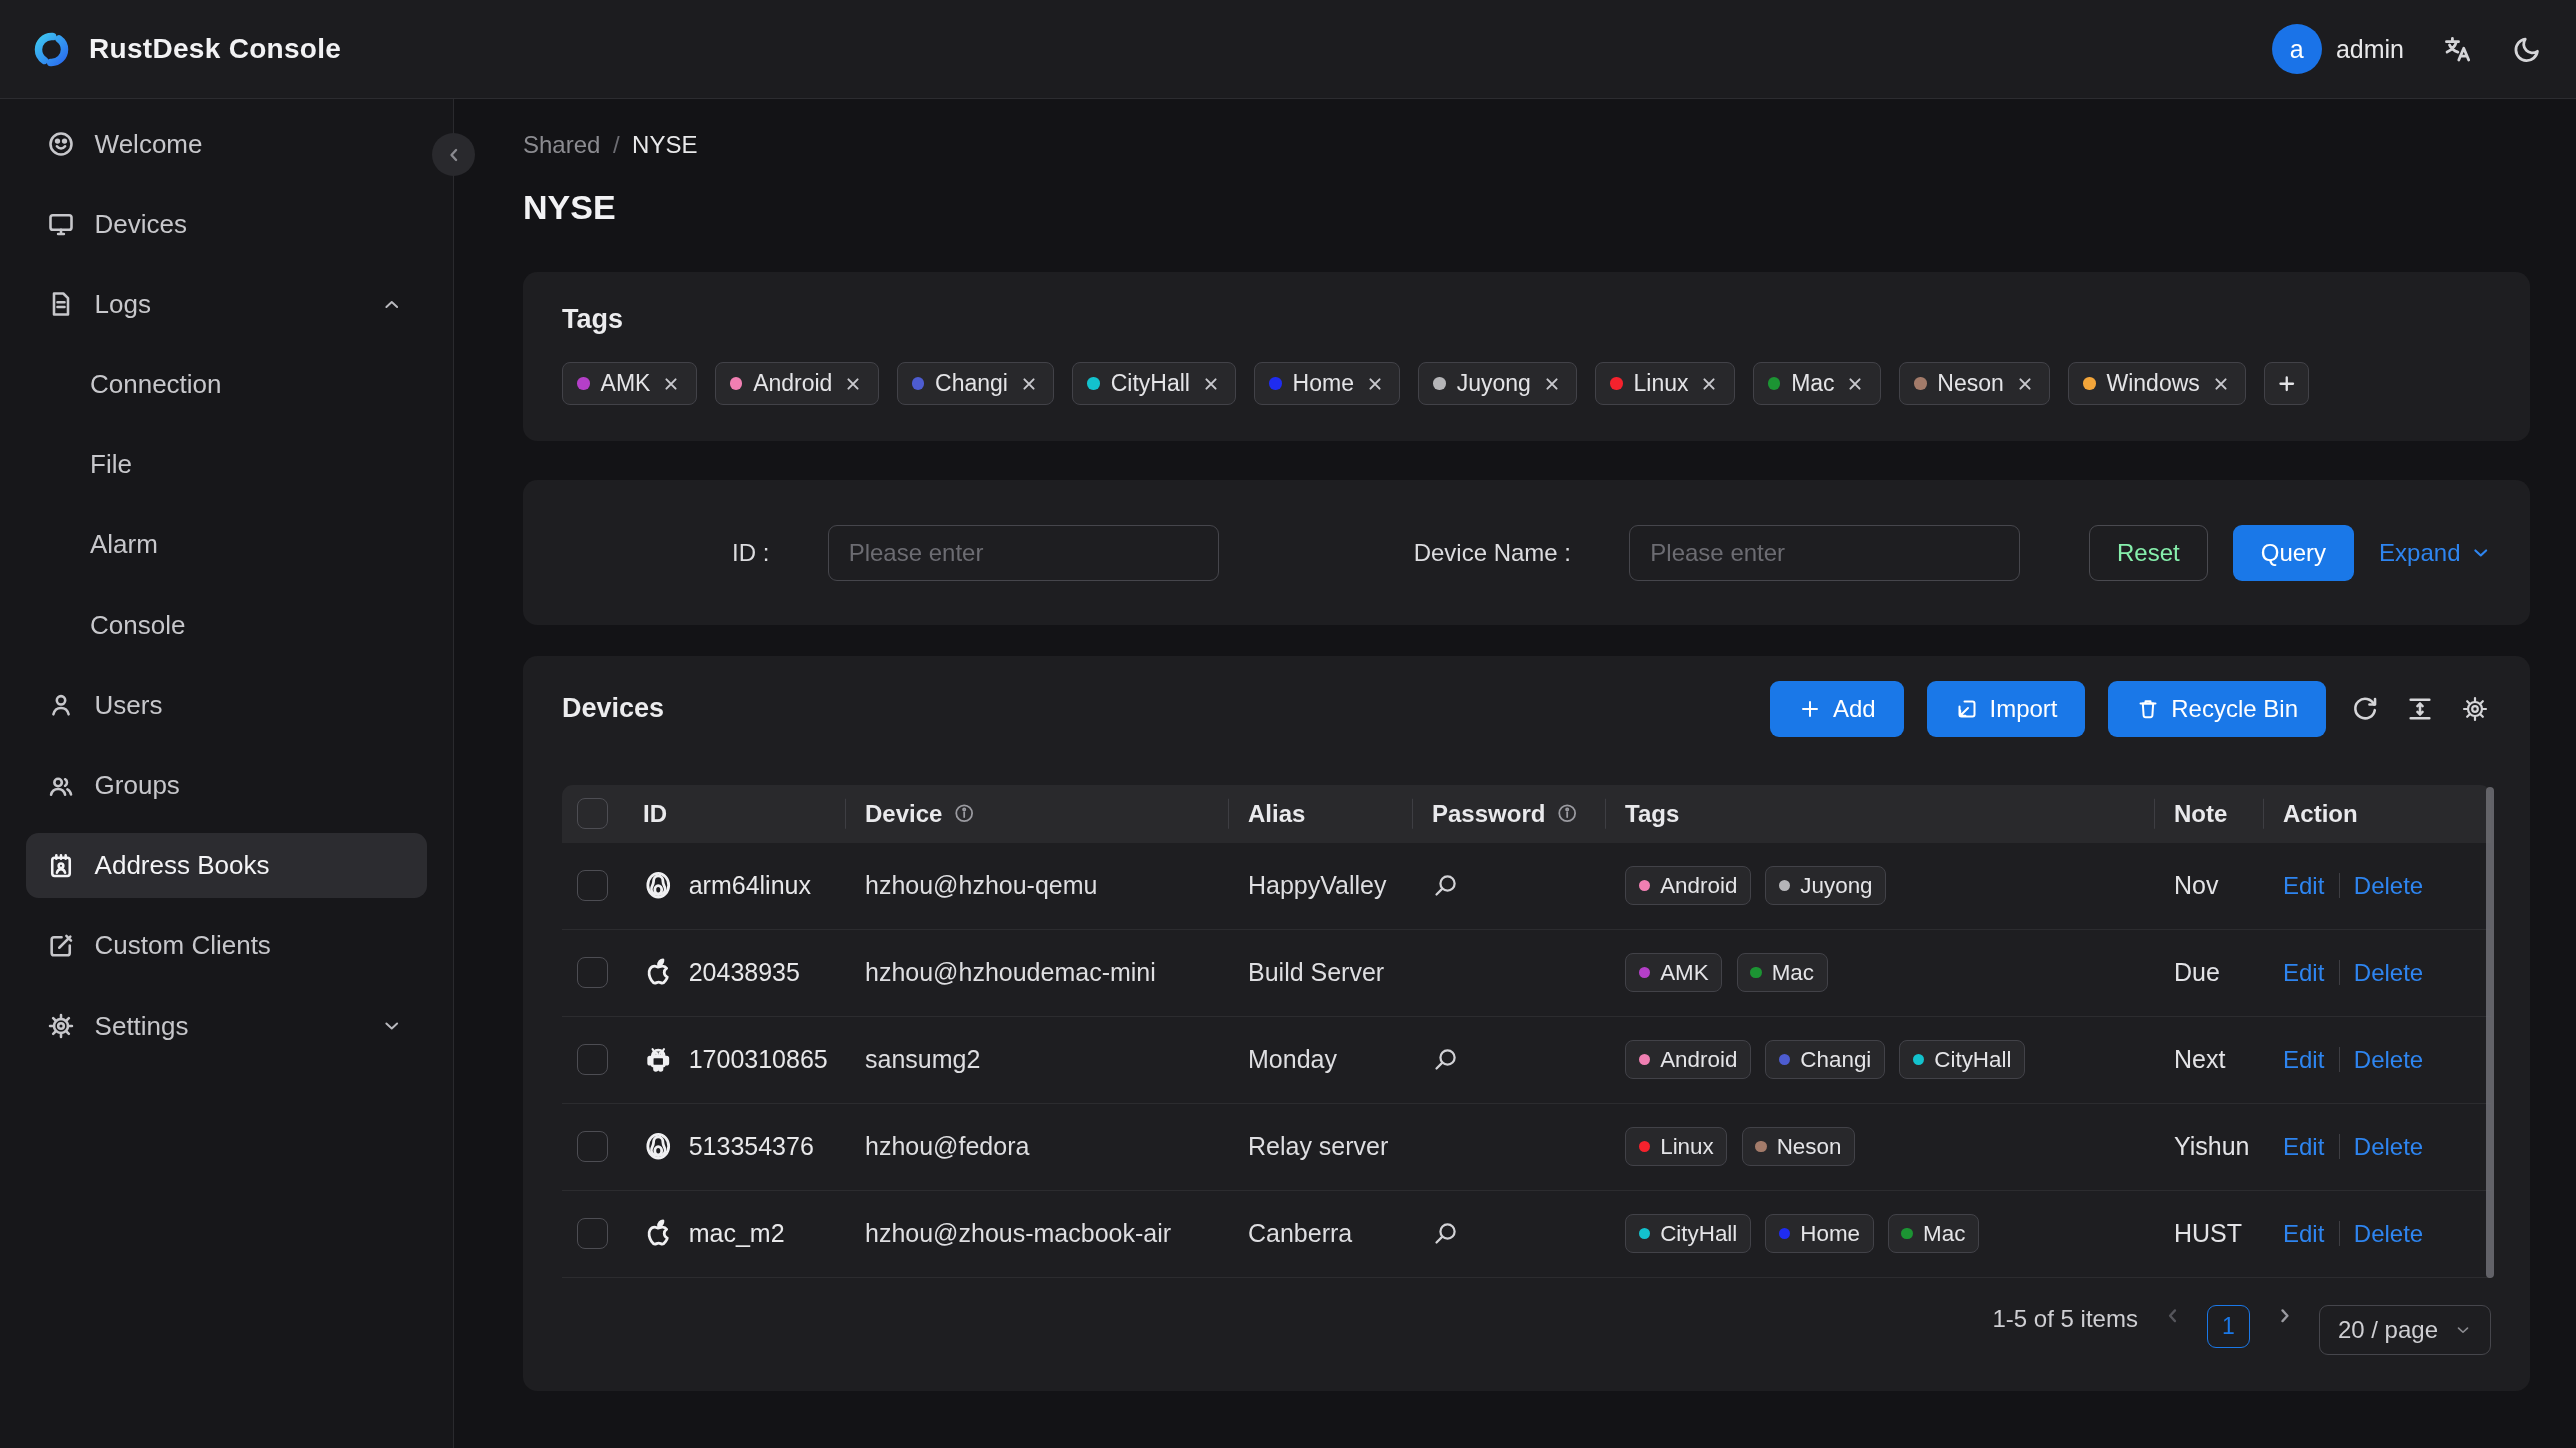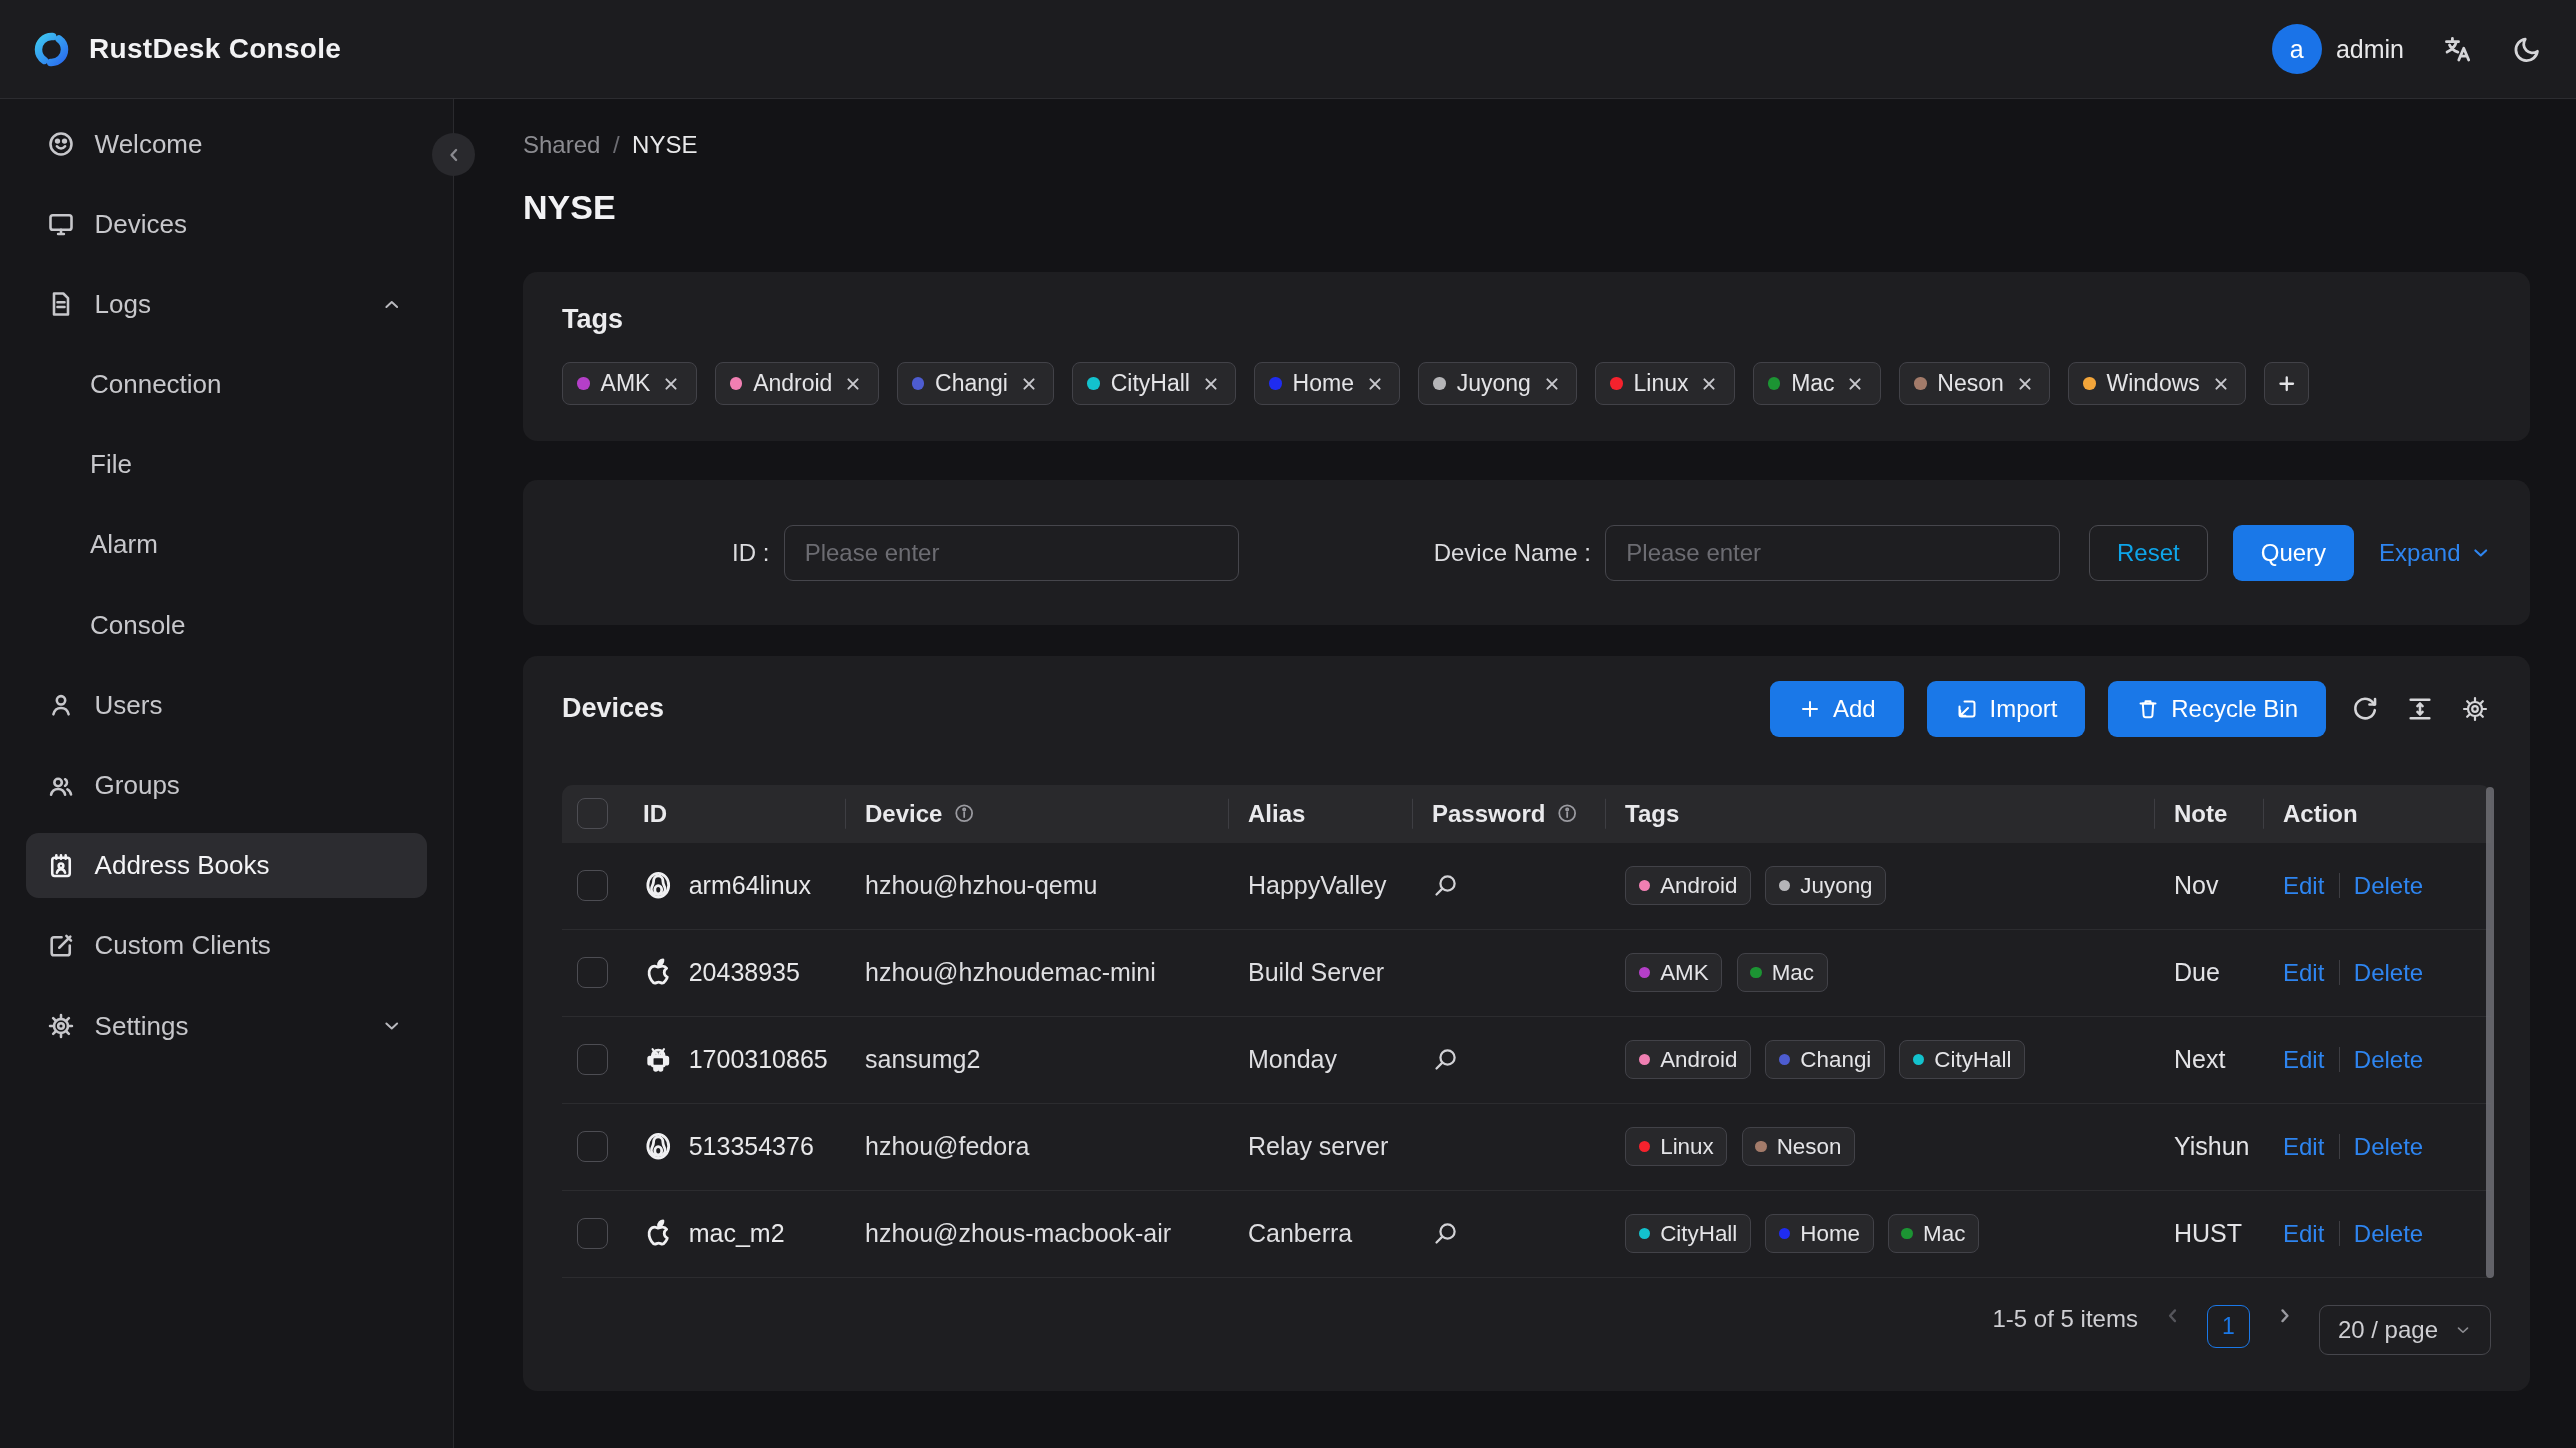--- a/index.html
+++ b/index.html
@@ -55,27 +55,27 @@
   .chip-x{width:20px;height:20px;color:#c9c9ce;cursor:pointer;}
   .chip-x svg{width:20px;height:20px;stroke-width:2.4;}
   .chip-add{width:45px;justify-content:center;padding:0;cursor:pointer;color:#e4e4e7;}
   .chip-add svg{width:21.5px;height:21.5px;stroke-width:2.6;}
   
   .card-filter{margin-top:39px;height:145px;display:flex;align-items:center;padding:0 39px;}
   .fgroup{display:flex;align-items:center;gap:14.3px;}
   .fgroup.first{margin-left:170px;}
   .fgroup.second{margin-left:195px;}
   .flabel{font-size:24px;color:#dcdcdf;white-space:nowrap;}
-  .finput{width:455px;height:56px;background:transparent;border:0.9px solid #46464c;border-radius:9px;
-    padding:0 20px;font-size:24px;color:#e8e8ea;font-family:inherit;outline:none;}
+  .finput{width:391px;height:56px;background:transparent;border:0.9px solid #46464c;border-radius:9px;
+    padding:0 20px;font-size:24px;color:#e8e8ea;font-family:inherit;outline:none;margin-left:44px;}
   .finput::placeholder{color:#6c6c72;}
   .filter-actions{margin-left:auto;display:flex;align-items:center;gap:25px;}
   .btn{height:56px;border-radius:9px;font-size:24px;display:inline-flex;align-items:center;
     justify-content:center;cursor:pointer;border:0.9px solid transparent;gap:10.8px;padding:0 27px;white-space:nowrap;}
-  .btn-ghost{border-color:#4a4a50;color:#0ea5e9;background:transparent;}
+  .btn-ghost{border-color:#4a4a50;color:#86efac;background:transparent;}
   .btn-primary{background:#1a78e8;color:#fff;}
   .btn .bicon{width:24px;height:24px;}
   .btn .bicon svg{width:24px;height:24px;stroke-width:2;}
   .expand{display:flex;align-items:center;gap:9px;color:#2e85f0;font-size:24px;cursor:pointer;}
   .expand svg{width:21.5px;height:21.5px;stroke-width:2.4;}
   
   .card-devices{margin-top:30.5px;padding:25px 39px 36px;position:relative;}
   .dev-head{display:flex;align-items:center;height:56px;}
   .dev-title{font-size:27px;font-weight:600;color:#ececee;}
   .dev-actions{margin-left:auto;display:flex;align-items:center;gap:23px;}

